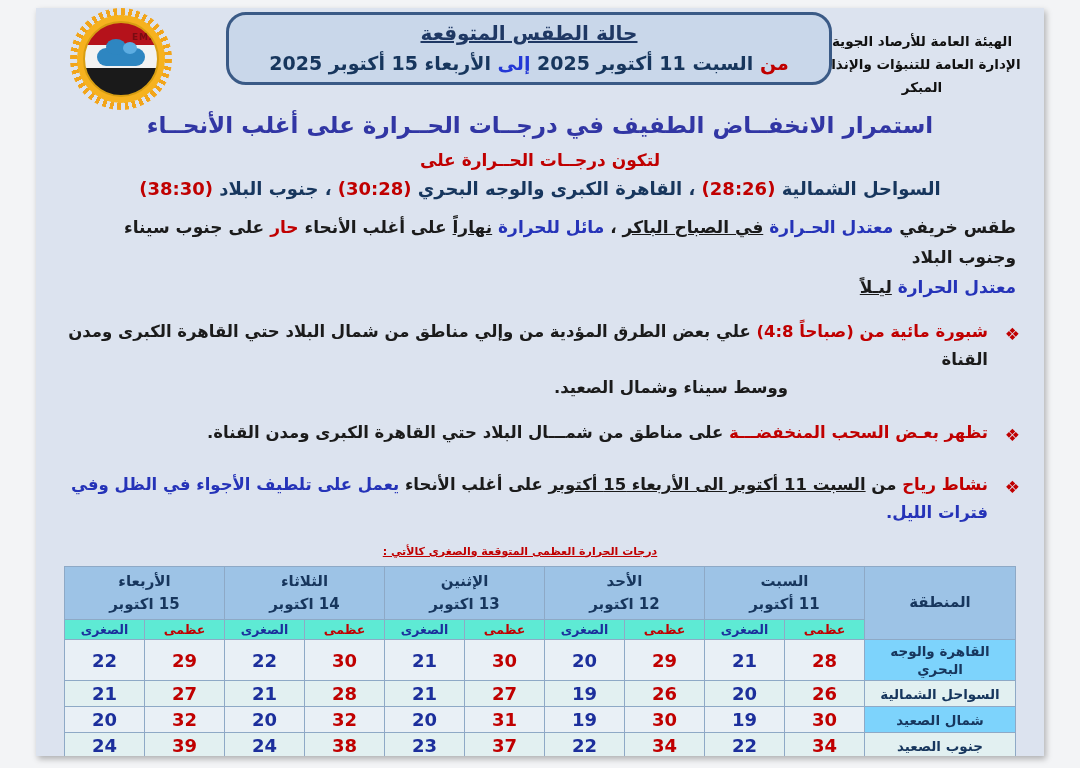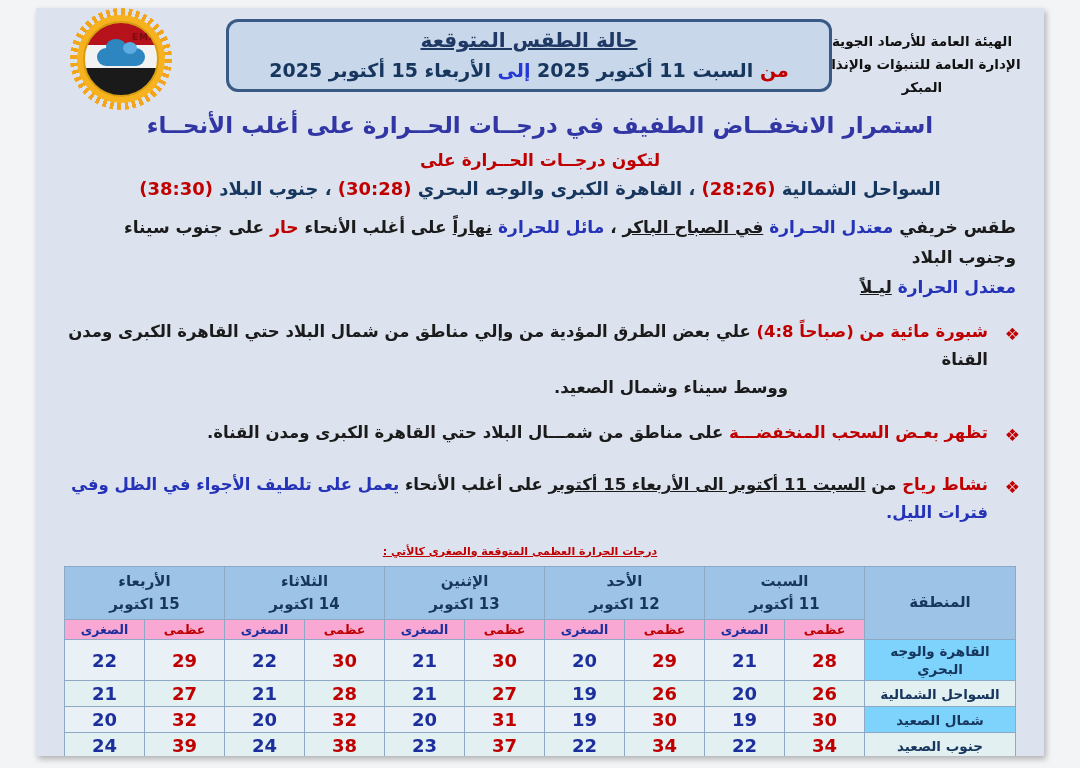--- a/index.html
+++ b/index.html
@@ -4,22 +4,22 @@
 <style>
   html,body{margin:0;padding:0;}
   body{width:1080px;height:768px;background:#f3f4f6;font-family:"DejaVu Sans",sans-serif;overflow:hidden;}
   .sheet{position:absolute;left:36px;top:8px;width:1008px;height:748px;background:#dce3ef;
          box-shadow:2px 3px 6px rgba(0,0,0,.28);direction:rtl;overflow:hidden;}
 
   
   .hdr{position:relative;height:96px;}
   .agency{position:absolute;right:4px;top:22px;width:236px;text-align:center;font-weight:bold;
           font-size:13.5px;color:#111;line-height:1.7;}
-  .titlebox{position:absolute;right:212px;top:11px;width:584px;background:#c9d7ea;
-            border:3px solid #3a5a86;border-radius:12px;text-align:center;padding:6px 8px 8px;}
+  .titlebox{position:absolute;right:212px;top:4px;width:584px;background:#c9d7ea;
+            border:3px solid #3a5a86;border-radius:20px;text-align:center;padding:6px 8px 8px;}
   .tb-title{font-size:20px;font-weight:bold;color:#1f3864;text-decoration:underline;}
   .tb-date{font-size:19px;font-weight:bold;margin-top:7px;color:#1f2d52;}
 
   
   .logo{position:absolute;left:26px;top:0px;width:118px;height:102px;}
   .rays{position:absolute;left:50%;top:50%;transform:translate(-50%,-50%);width:102px;height:102px;border-radius:50%;
         background:repeating-conic-gradient(#f2a51a 0deg 4.5deg, rgba(0,0,0,0) 4.5deg 9deg);}
   .rayring{position:absolute;left:50%;top:50%;transform:translate(-50%,-50%);width:88px;height:88px;border-radius:50%;
         background:#f6b21f;}
   .disc{position:absolute;left:50%;top:50%;transform:translate(-50%,-50%);width:72px;height:72px;border-radius:50%;
@@ -51,21 +51,21 @@
   .mark{position:absolute;right:4px;top:2px;color:#c00000;font-size:17px;}
 
   .table-title{margin:2px 40px 8px 0;font-size:11px;font-weight:bold;color:#c00000;
                text-decoration:underline;text-align:center;}
 
   
   .wtable{width:952px;margin:0 28px;border-collapse:collapse;table-layout:fixed;}
   .wtable th,.wtable td{border:1px solid #8ea9c6;text-align:center;vertical-align:middle;}
   .wtable thead tr.day th{background:#9dc3e6;color:#17365d;font-size:15px;font-weight:bold;padding:3px 16px;line-height:1.55;}
   .wtable th.regionhead{background:#9dc3e6;width:118px;}
-  .wtable thead tr.sub th{background:#f9a8d4;font-size:12.5px;font-weight:bold;padding:2px 0;}
+  .wtable thead tr.sub th{background:#5eead4;font-size:12.5px;font-weight:bold;padding:2px 0;}
   .wtable .mx{color:#c00000;} .wtable .mn{color:#1c2f9c;}
   .wtable tbody td{font-size:18px;font-weight:bold;padding:2px 16px;background:#e9f0f6;}
   .wtable tbody tr:nth-child(even) td{background:#e2f0f1;}
   .wtable td.region{font-size:13.5px;color:#17365d;background:#7dd3fc;padding:2px 3px;line-height:1.35;}
   .wtable td.max{color:#c00000;} .wtable td.min{color:#1c2f9c;}
 </style>
 </head>
 <body>
 
 <div class="sheet">

